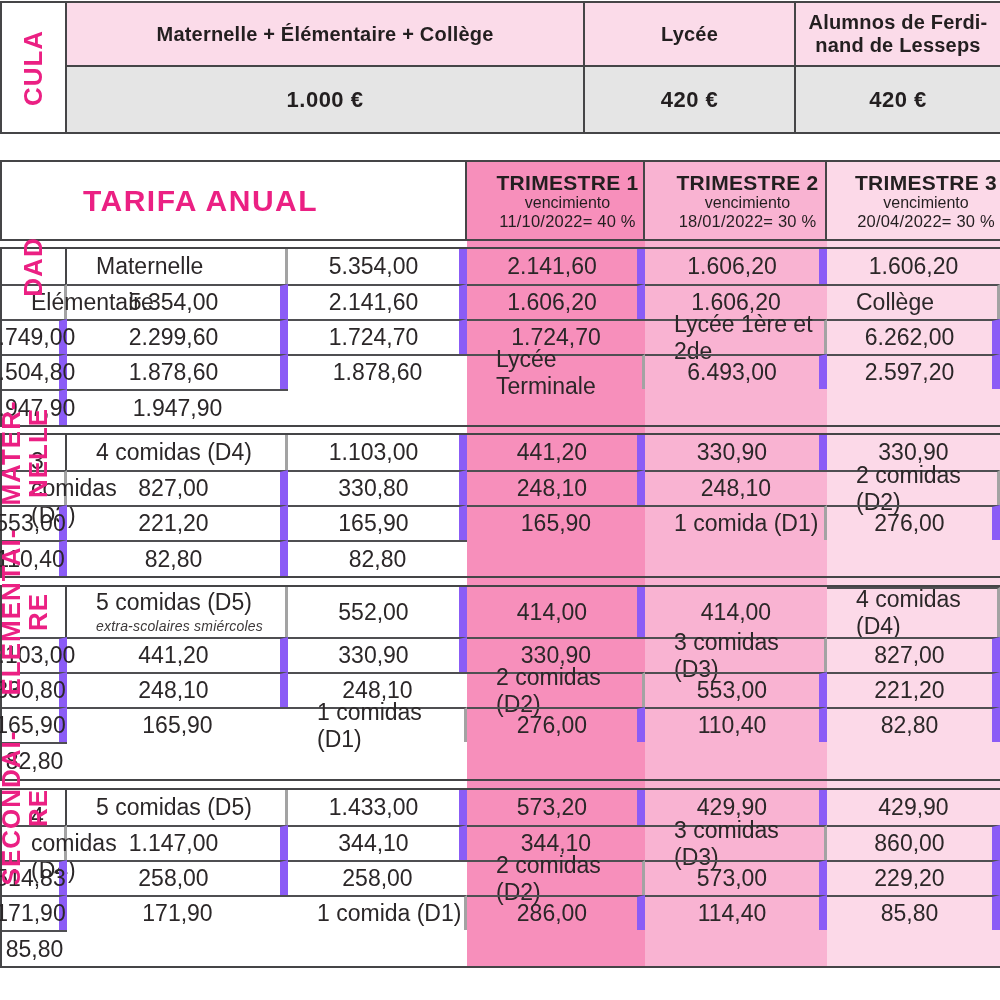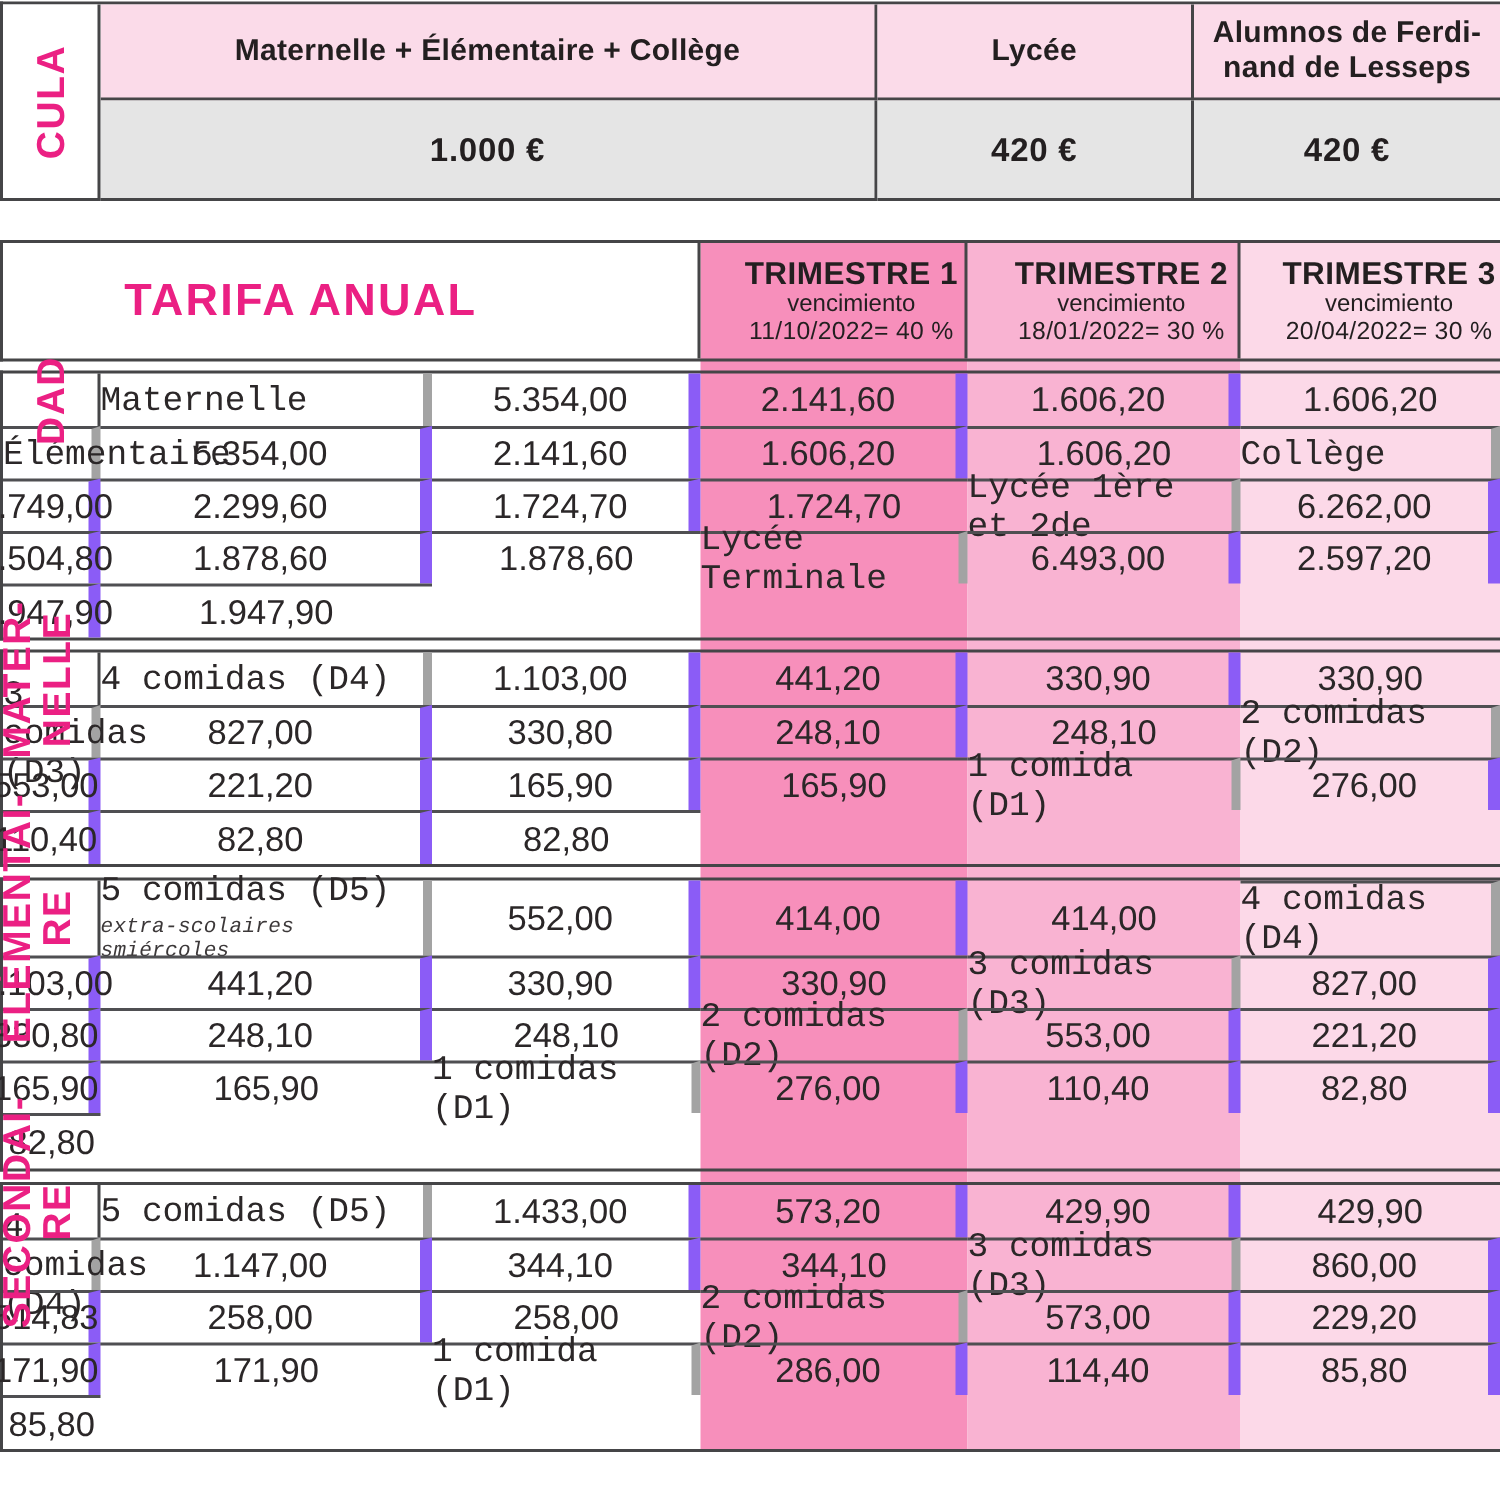--- a/index.html
+++ b/index.html
@@ -80,21 +80,21 @@
   .t-due  { font-size: 16.5px; letter-spacing: .2px; }
 
   .section {
     position: absolute; left: 0; width: 1000px;
     display: grid;
     grid-template-columns: 65px 221px 179px 178px 182px auto;
     border: 2px solid #454547; border-right: none;
   }
   .s-label { grid-column: 1; position: relative; border-right: 2px solid #454547; background: transparent; }
   .cell { display: flex; align-items: center; font-size: 23px; color: #2b2728; }
-  .cn { border-right: 6px solid #a3a3a3; flex-direction: column; align-items: flex-start; justify-content: center; font-family: Liberation Mono, monospace; }
+  .cn { border-right: 3px solid #a3a3a3; padding-left: 29px; flex-direction: column; align-items: flex-start; justify-content: center; }
   .ca, .c1, .c2 { border-right: 8px solid #8b5cf6; justify-content: center; }
   .c3 { justify-content: center; }
   .bt { border-top: 2px solid #4f4f52; }
   .nm { font-size: 23px; line-height: 1.0; }
   .note { font-style: italic; font-size: 14px; color: #3c3839; margin-top: 4px; letter-spacing: .2px; }
 </style>
 </head>
 <body>
 
 <div class="page">

